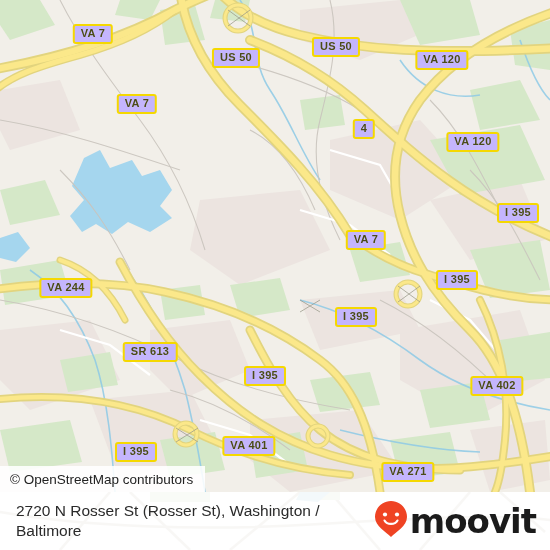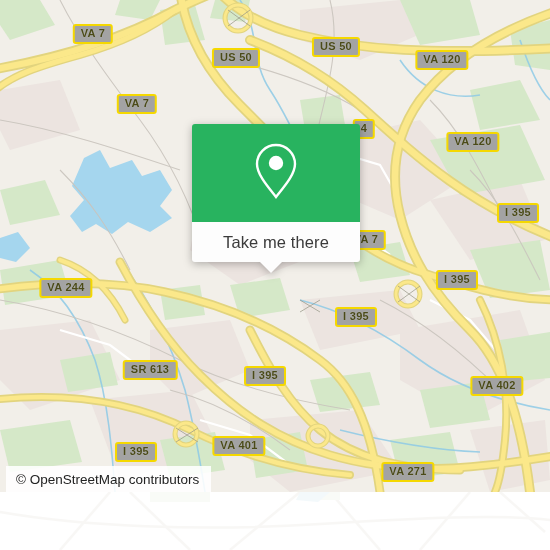--- a/index.html
+++ b/index.html
@@ -15,21 +15,21 @@
   
   #map {
     position: absolute; left: 0; top: 0; width: 550px; height: 492px;
     overflow: hidden; background: #f2efe9;
   }
   #map .layer { position: absolute; left: 0; top: 0; width: 550px; height: 492px; }
 
   
   .shield {
     position: absolute;
-    background: #a3a3a3;
+    background: #c4b5fd;
     border: 2px solid #f5d800;
     border-radius: 3px;
     color: #4a4a18;
     font-size: 11px;
     font-weight: bold;
     font-family: "Liberation Sans", sans-serif;
     letter-spacing: .3px;
     padding: 2px 6px 3px 6px;
     white-space: nowrap;
     line-height: 11px;
@@ -43,21 +43,20 @@
     left: 0; top: 466px;
     height: 26px;
     padding: 0 12px 0 10px;
     display: flex; align-items: center;
     background: rgba(255,255,255,.88);
     color: #222;
     font-size: 13.5px;
     font-family: "Liberation Sans", sans-serif;
     white-space: nowrap;
     z-index: 40;
-    margin-left: 6px;
   }
 
   
   #callout {
     position: absolute;
     left: 192px; top: 124px;
     width: 168px;
     z-index: 30;
     filter: drop-shadow(0 2px 4px rgba(0,0,0,.28));
   }
@@ -282,47 +281,32 @@
         <div class="shield" style="left: 336px; top: 47px;">US 50</div>
         <div class="shield" style="left: 442px; top: 60px;">VA 120</div>
         <div class="shield" style="left: 137px; top: 104px;">VA 7</div>
         <div class="shield" style="left: 364px; top: 129px;">4</div>
         <div class="shield" style="left: 473px; top: 142px;">VA 120</div>
         <div class="shield" style="left: 518px; top: 213px;">I 395</div>
         <div class="shield" style="left: 366px; top: 240px;">VA 7</div>
         <div class="shield" style="left: 457px; top: 280px;">I 395</div>
         <div class="shield" style="left: 66px; top: 288px;">VA 244</div>
         <div class="shield" style="left: 356px; top: 317px;">I 395</div>
-        <div class="shield" style="left: 150px; top: 370px;">SR 613</div>
+        <div class="shield" style="left: 150px; top: 352px;">SR 613</div>
         <div class="shield" style="left: 265px; top: 376px;">I 395</div>
         <div class="shield" style="left: 497px; top: 386px;">VA 402</div>
         <div class="shield" style="left: 136px; top: 452px;">I 395</div>
-        <div class="shield" style="left: 239px; top: 446px;">VA 401</div>
+        <div class="shield" style="left: 249px; top: 446px;">VA 401</div>
         <div class="shield" style="left: 408px; top: 472px;">VA 271</div>
       </div>
 
     <div id="attribution">
       <span>© OpenStreetMap contributors</span>
     </div>
 
-    <div id="callout">
-      <div id="callout-green">
-        <span>
-          <svg width="46" height="58" viewBox="0 0 46 58" fill="none">
-            <path d="M23 3 C12.5 3 4 11.5 4 22 C4 33 16 46 23 55 C30 46 42 33 42 22
-                     C42 11.5 33.5 3 23 3 Z" stroke="#ffffff" stroke-width="2.4" fill="none"></path>
-            <circle cx="23" cy="21" r="7.2" fill="#ffffff"></circle>
-          </svg>
-        </span>
-      </div>
-      <div id="callout-white">
-        <span id="callout-label">Take me there</span>
-      </div>
-      <div id="callout-tail"></div>
-    </div>
 
   </div>
 
   <div id="footer">
     <svg id="footer-watermark" viewBox="0 0 550 58" preserveAspectRatio="none">
       <rect x="0" y="0" width="550" height="58" fill="#ffffff"></rect>
       <g stroke="#e9e6e0" stroke-width="2.5" fill="none">
         <path d="M60 58 L110 0"></path>
         <path d="M130 0 L190 58"></path>
         <path d="M230 58 L300 0"></path>
@@ -334,16 +318,29 @@
       <g fill="#eef3e8">
         <rect x="150" y="0" width="60" height="10"></rect>
         <rect x="300" y="0" width="40" height="8"></rect>
       </g>
       <g fill="#d9ecf5">
         <path d="M300 0 L330 0 L318 10 L296 8 Z"></path>
       </g>
     </svg>
 
     <div id="footer-inner">
+      <div id="footer-address">2720 N Rosser St (Rosser St), Washington / Baltimore</div>
+      <div id="brand">
+        <span id="brand-mark">
+          <svg width="34" height="38" viewBox="0 0 34 38">
+            <path d="M17 1 C8.2 1 1 8.2 1 17 C1 26 12 32 17 37 C22 32 33 26 33 17
+                     C33 8.2 25.8 1 17 1 Z" fill="#ef4323"></path>
+            <circle cx="11" cy="14.5" r="2.1" fill="#ffffff"></circle>
+            <circle cx="23" cy="14.5" r="2.1" fill="#ffffff"></circle>
+            <path d="M10.5 20.5 C13 25 21 25 23.5 20.5" stroke="#ffffff" stroke-width="2.1" fill="none" stroke-linecap="round"></path>
+          </svg>
+        </span>
+        <span id="brand-word">moovit</span>
+      </div>
     </div>
   </div>
 
 </div>
 
 </body></html>

